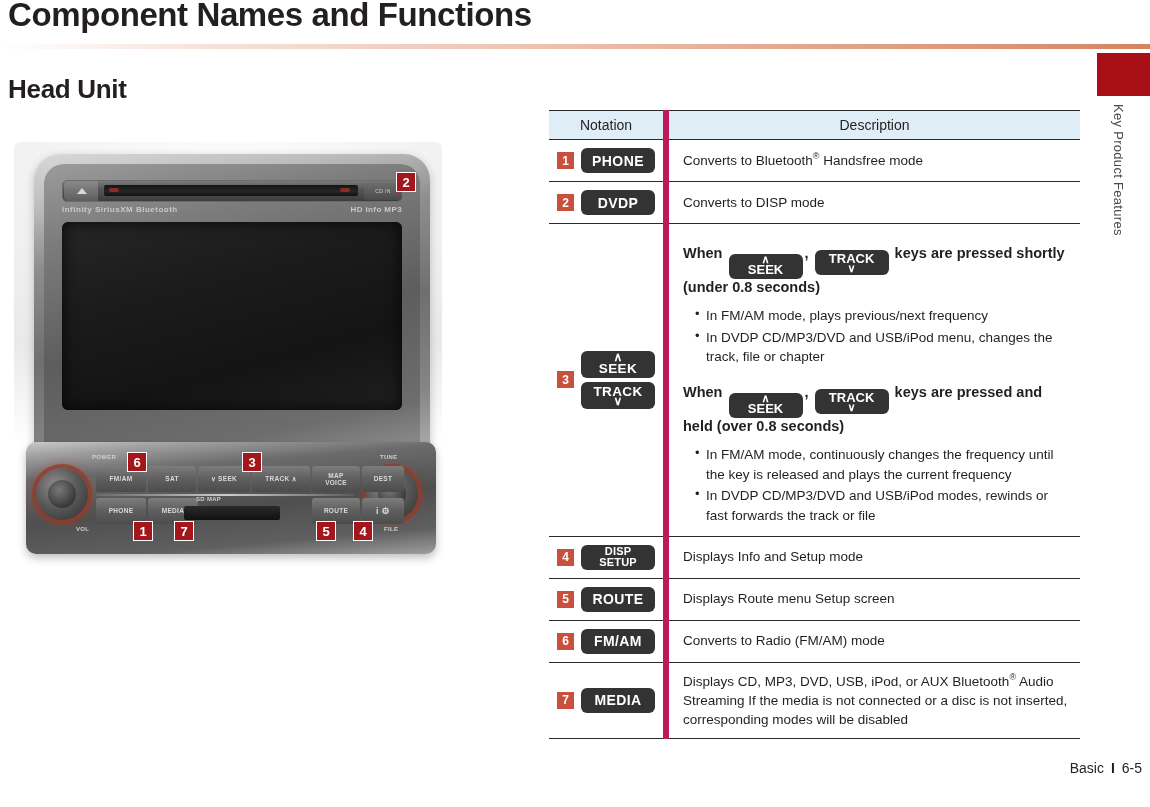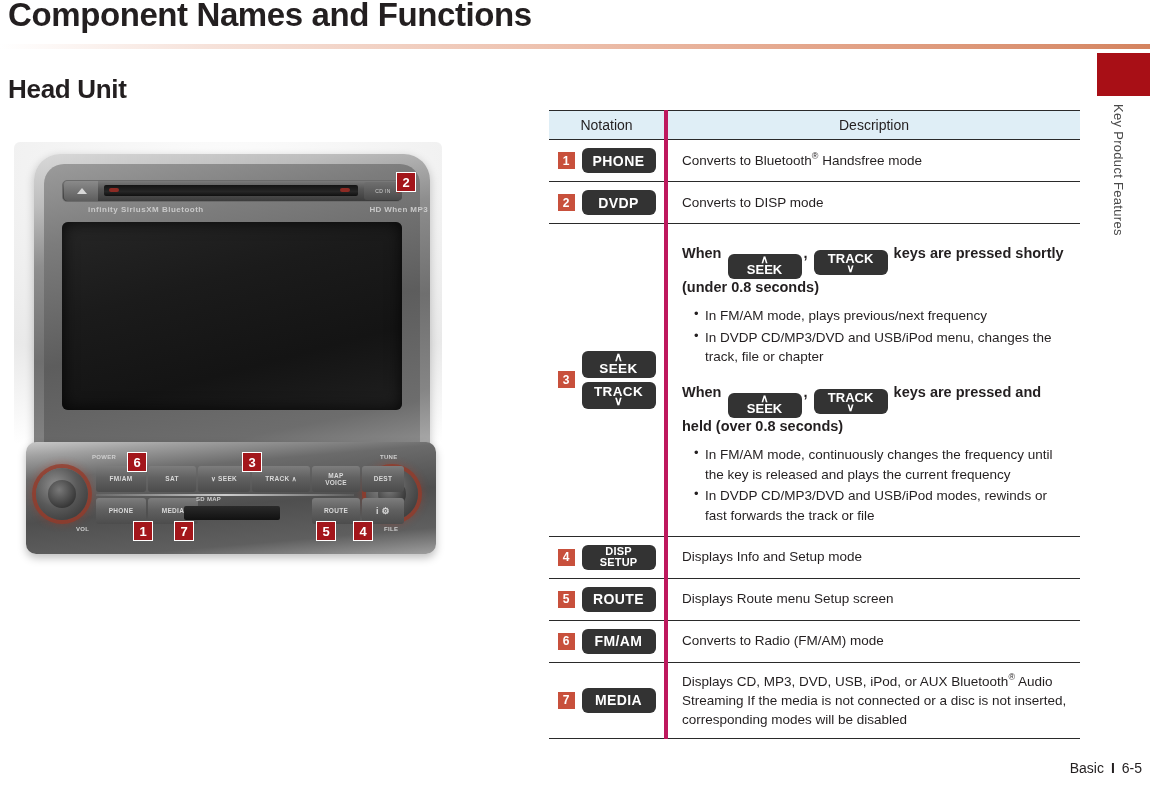--- a/index.html
+++ b/index.html
@@ -113,21 +113,21 @@
   }
   .hu-slot-led-l { position:absolute; left:95px; top:46px; width:10px; height:4px; background:#8d2b24; border-radius:2px;}
   .hu-slot-led-r { position:absolute; left:326px; top:46px; width:10px; height:4px; background:#8d2b24; border-radius:2px;}
   .hu-cdin {
     position: absolute; left: 350px; top: 40px; width: 38px; height: 18px;
     border-radius: 3px; background: linear-gradient(180deg,#6f6f6f,#4a4a4a);
     font-size: 5px; color: #cfcfcf; text-align:center; line-height:18px; letter-spacing:.4px;
   }
   .hu-cdin-dot { position:absolute; left:382px; top:46px; width:5px; height:5px; border-radius:50%; background:#a03028;}
   .hu-brandrow {
-    position: absolute; left: 48px; top: 63px; width: 340px; height: 12px; margin-left: 26px;
+    position: absolute; left: 48px; top: 63px; width: 340px; height: 12px;
   }
   .hu-brand-left {
     position:absolute; left:0; top:0; font-size:8px; color:#d6d6d6; letter-spacing:.5px; font-weight:bold;
     filter: blur(.4px); opacity:.85;
   }
   .hu-brand-right {
     position:absolute; right:0; top:0; font-size:8px; color:#d2d2d2; letter-spacing:.4px; font-weight:bold;
     filter: blur(.4px); opacity:.9;
   }
   
@@ -215,21 +215,21 @@
     font-size: 14px;
     color: #231f20;
     padding: 6px 0;
     text-align: center;
     border-top: 1px solid #2a2a2a;
     border-bottom: 1px solid #2a2a2a;
   }
   .col-notation { width: 117px; }
   .col-desc { width: 414px; }
   .spec-table th.col-notation,
-  .spec-table td.col-notation { border-right: 4px solid #be185d; }
+  .spec-table td.col-notation { border-right: 6px solid #be185d; }
   td.col-notation {
     text-align: center;
     padding: 8px 4px;
   }
   td.col-desc {
     padding: 8px 10px 8px 14px;
     line-height: 1.45;
   }
   tr + tr td { border-top: none; }
 
@@ -366,21 +366,21 @@
       <div class="hu-slotbar"></div>
       <div class="hu-eject"></div>
       <div class="hu-slot"></div>
       <div class="hu-slot-led-l"></div>
       <div class="hu-slot-led-r"></div>
       <div class="hu-cdin">CD IN</div>
       <div class="hu-cdin-dot"></div>
 
       <div class="hu-brandrow">
         <span class="hu-brand-left">infinity SiriusXM Bluetooth</span>
-        <span class="hu-brand-right">HD When MP3</span>
+        <span class="hu-brand-right">HD Info MP3</span>
       </div>
 
       <div class="hu-screen"></div>
 
       <div class="hu-panel"></div>
 
       <div class="hu-knob left">
         <div class="hu-knob-inner"></div>
       </div>
       <div class="hu-knob right">

